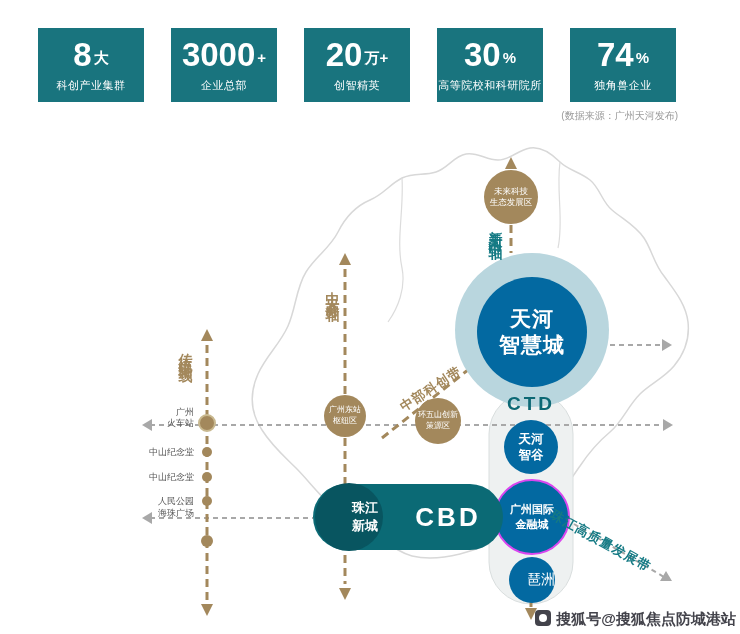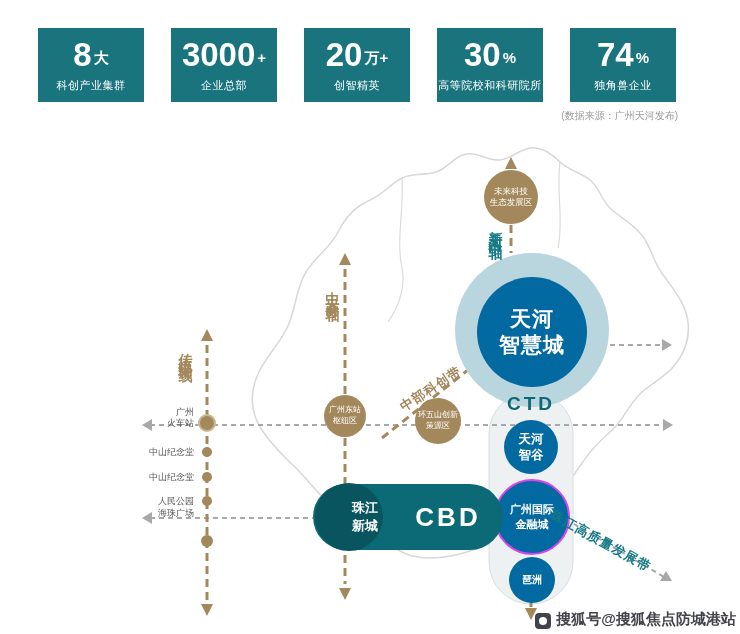--- a/index.html
+++ b/index.html
@@ -26,21 +26,21 @@
 
   .halo { position:absolute; left:455px; top:253px; width:154px; height:154px;
           border-radius:50%; background:#b9d6de; }
   .smart-city { left:477px; top:277px; width:110px; height:110px;
                 font-size:21px; font-weight:bold; line-height:1.25; letter-spacing:1px; }
   .future-tech { left:484px; top:170px; width:54px; height:54px; font-size:8.5px; line-height:1.35; }
   .east-station { left:324px; top:395px; width:42px; height:42px; font-size:8px; line-height:1.35; }
   .wushan { left:415px; top:398px; width:46px; height:46px; font-size:8px; line-height:1.35; }
   .smart-valley { left:504px; top:420px; width:54px; height:54px;
                   font-size:12.5px; font-weight:bold; line-height:1.3; }
-  .pazhou { left:509px; top:557px; width:46px; height:46px; font-size:10px; font-weight:bold; }
+  .pazhou { left:509px; top:557px; width:46px; height:46px; font-size:14px; font-weight:normal;align-items:flex-end; }
   .financial-city { left:494px; top:479px; width:76px; height:76px; border:2px solid #d946ef;
                     font-size:11px; font-weight:bold; line-height:1.35; }
   .zhujiang { left:315px; top:483px; width:68px; height:68px; background:#085560;
               font-size:13px; font-weight:bold; line-height:1.35; z-index:2;padding-left:32px; }
   .cbd-pill { position:absolute; left:313px; top:484px; width:190px; height:66px;
               border-radius:33px; background:#0b6a75; z-index:1; }
   .cbd-text { position:absolute; left:398px; top:502px; width:100px; text-align:center;
               color:#fff; font-size:26px; font-weight:bold; letter-spacing:3px; z-index:2; }
   .ctd-label { position:absolute; left:496px; top:393px; width:70px; text-align:center;
                color:#0c6874; font-size:19px; font-weight:bold; letter-spacing:3px; z-index:2; }
@@ -64,21 +64,21 @@
   .dot-s3 { left:202px; top:496px; width:10px; height:10px; }
   .dot-s4 { left:201px; top:535px; width:12px; height:12px; }
 
   .station-label { position:absolute; font-size:9px; color:#555; text-align:right; line-height:1.25; }
   .st-rail { left:138px; top:407px; width:56px; }
   .st-yuexiu { left:138px; top:447px; width:56px; }
   .st-memorial { left:132px; top:472px; width:62px; }
   .st-peoples { left:138px; top:496px; width:56px; }
   .st-haizhu { left:136px; top:508px; width:58px; }
 
-  .watermark { position:absolute; right:4px; bottom:5px; display:flex; align-items:flex-end; gap:5px;
+  .watermark { position:absolute; right:4px; bottom:5px; display:flex; align-items:flex-start; gap:5px;
                color:#43434b; font-size:15px; font-weight:bold; }
   .watermark-icon { display:inline-block; width:16px; height:16px; background:#43434b;
                     border-radius:4px; position:relative; }
   .watermark-icon::after { content:""; position:absolute; inset:4px; border-radius:50%; background:#fff; }
 </style>
 </head>
 <body>
 
 <div class="page">
 

